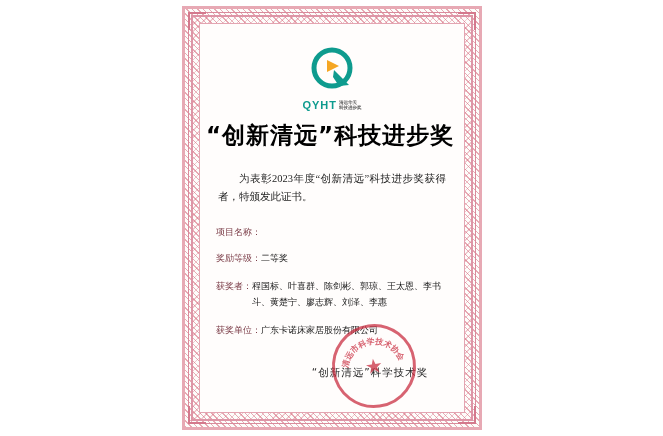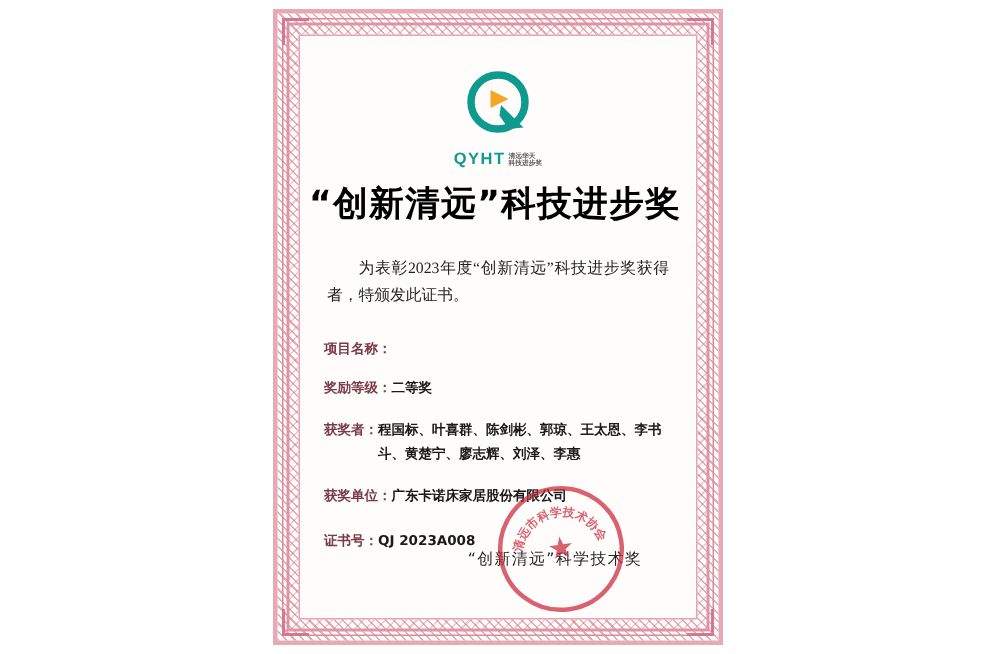--- a/index.html
+++ b/index.html
@@ -150,21 +150,20 @@
     color: #1e1e1e;
     text-align: justify;
     text-indent: 21px;
     font-family: Liberation Serif, serif;
   }
 
   
   .fields {
     margin: 18px 10px 0 10px;
     font-family: "DejaVu Sans", "Liberation Sans", sans-serif;
-    font-weight: bold;
   }
   .field {
     display: flex;
     align-items: baseline;
     font-size: 9px;
     line-height: 1.65;
     color: #1e1e1e;
     margin-bottom: 12px;
   }
   .field .label {
@@ -290,24 +289,20 @@
         <div class="field multi">
           <span class="label">获奖者：</span>
           <span class="value">程国标、叶喜群、陈剑彬、郭琼、王太恩、李书斗、黄楚宁、廖志辉、刘泽、李惠</span>
         </div>
 
         <div class="field">
           <span class="label">获奖单位：</span>
           <span class="value">广东卡诺床家居股份有限公司</span>
         </div>
 
-        <div class="field cert">
-          <span class="label">证书号：</span>
-          <span class="value">QJ 2023A008</span>
-        </div>
 
       </div>
 
       <div class="sign-block">
         <div class="sign-org">“创新清远”科学技术奖</div>
       </div>
 
     </div>
 
     <div class="stamp">

